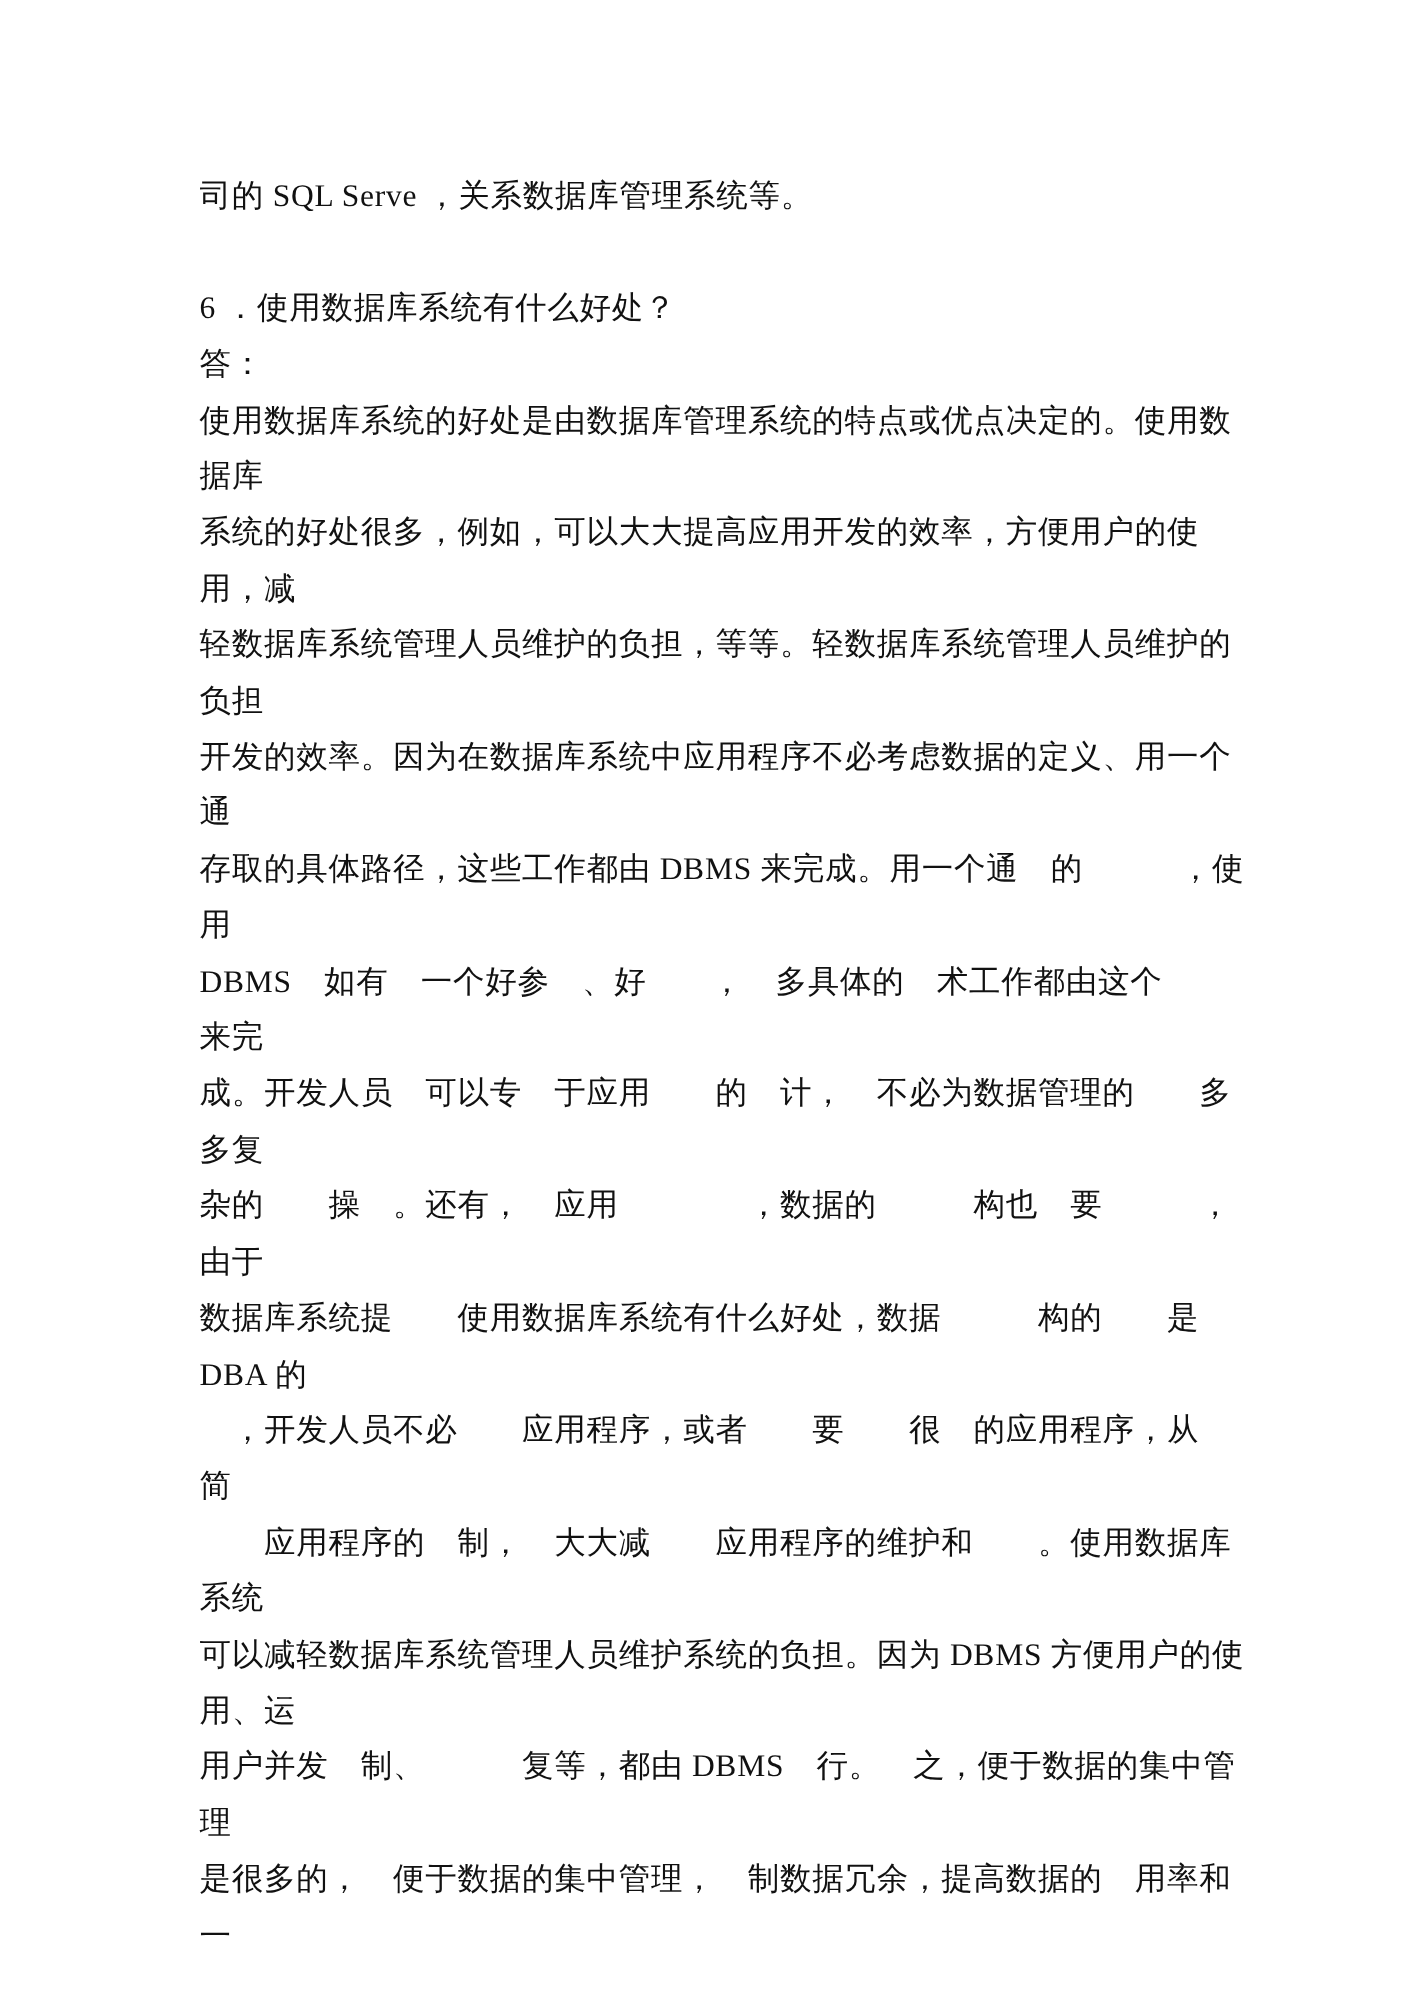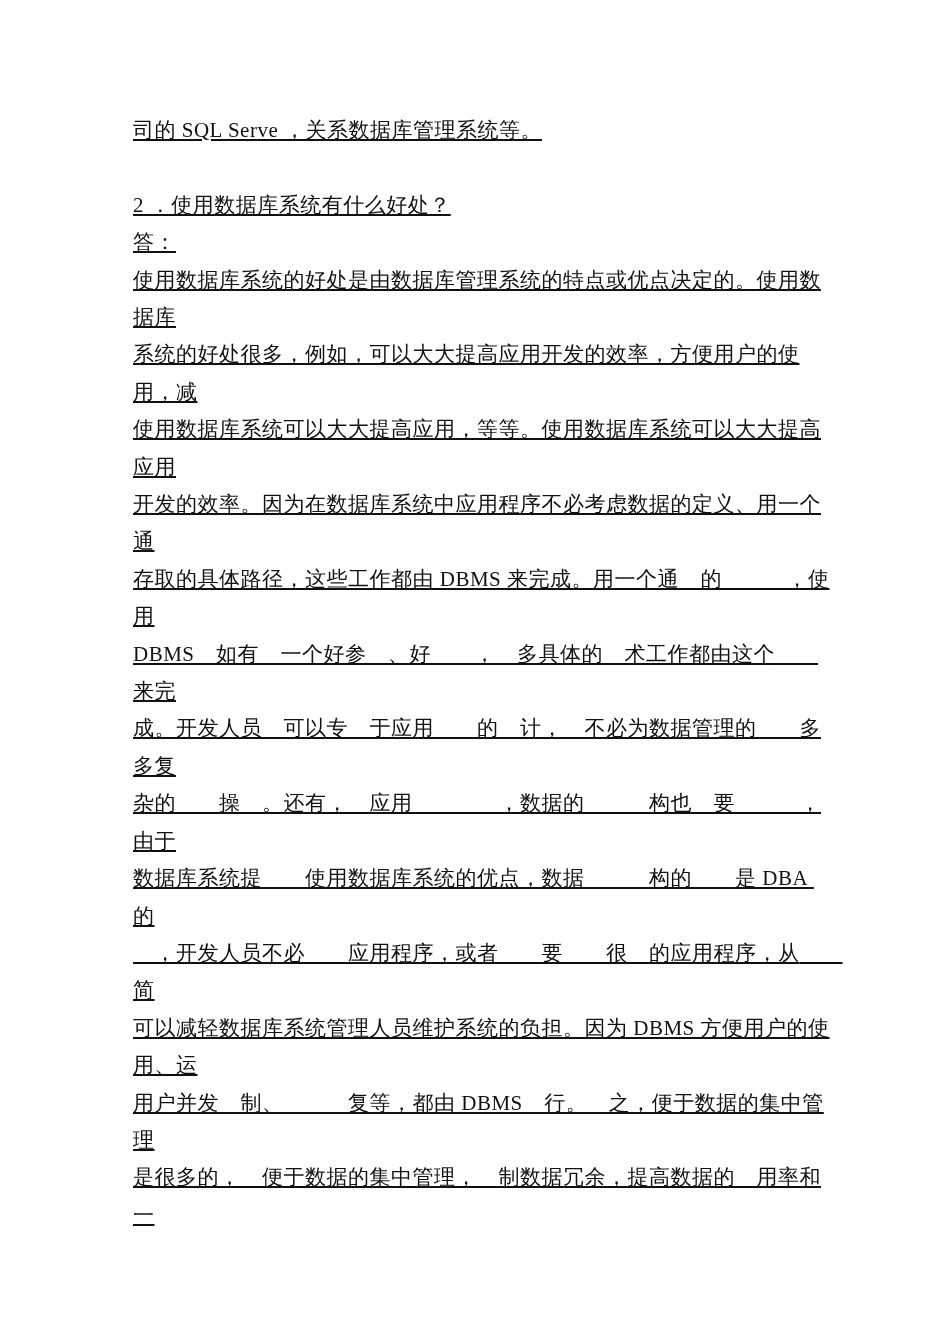--- a/index.html
+++ b/index.html
@@ -21,40 +21,40 @@
     top: 112px;
     width: 700px;
     color: #111111;
     font-size: 21px;
   }
   .line {
     line-height: 37.4px;
     min-height: 37.4px;
     white-space: pre-wrap;
     letter-spacing: 0.5px;
-    text-decoration: underline;
   }
 </style>
 </head>
 <body>
 
 <div class="page">
   <div class="content">
     <div class="line">司的 SQL Serve ，关系数据库管理系统等。</div>
     <div class="line"></div>
-    <div class="line">2 ．使用数据库系统有什么好处？</div>
+    <div class="line">6 ．使用数据库系统有什么好处？</div>
     <div class="line">答：</div>
     <div class="line">使用数据库系统的好处是由数据库管理系统的特点或优点决定的。使用数据库</div>
     <div class="line">系统的好处很多，例如，可以大大提高应用开发的效率，方便用户的使用，减</div>
-    <div class="line">使用数据库系统可以大大提高应用，等等。使用数据库系统可以大大提高应用</div>
+    <div class="line">轻数据库系统管理人员维护的负担，等等。轻数据库系统管理人员维护的负担</div>
     <div class="line">开发的效率。因为在数据库系统中应用程序不必考虑数据的定义、用一个通</div>
     <div class="line">存取的具体路径，这些工作都由 DBMS 来完成。用一个通　的　　　，使用</div>
     <div class="line">DBMS　如有　一个好参　、好　　，　多具体的　术工作都由这个　　来完</div>
     <div class="line">成。开发人员　可以专　于应用　　的　计，　不必为数据管理的　　多多复</div>
     <div class="line">杂的　　操　。还有，　应用　　　　，数据的　　　构也　要　　　，由于</div>
-    <div class="line">数据库系统提　　使用数据库系统的优点，数据　　　构的　　是 DBA 的</div>
+    <div class="line">数据库系统提　　使用数据库系统有什么好处，数据　　　构的　　是 DBA 的</div>
     <div class="line">　，开发人员不必　　应用程序，或者　　要　　很　的应用程序，从　　简</div>
+    <div class="line">　　应用程序的　制，　大大减　　应用程序的维护和　　。使用数据库系统</div>
     <div class="line">可以减轻数据库系统管理人员维护系统的负担。因为 DBMS 方便用户的使用、运</div>
     <div class="line">用户并发　制、　　　复等，都由 DBMS　行。　之，便于数据的集中管理</div>
     <div class="line">是很多的，　便于数据的集中管理，　制数据冗余，提高数据的　用率和一</div>
 
   </div>
 </div>
 
 </body></html>

